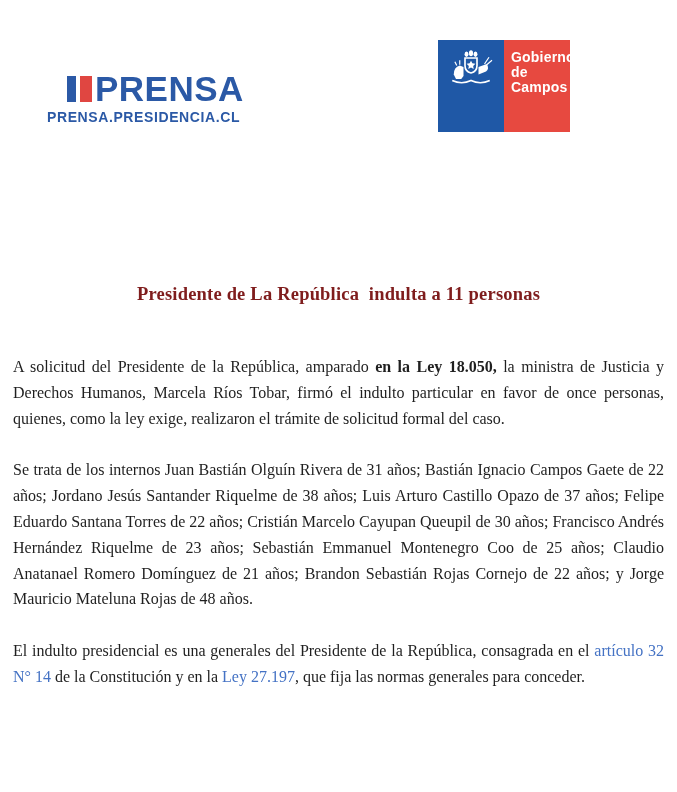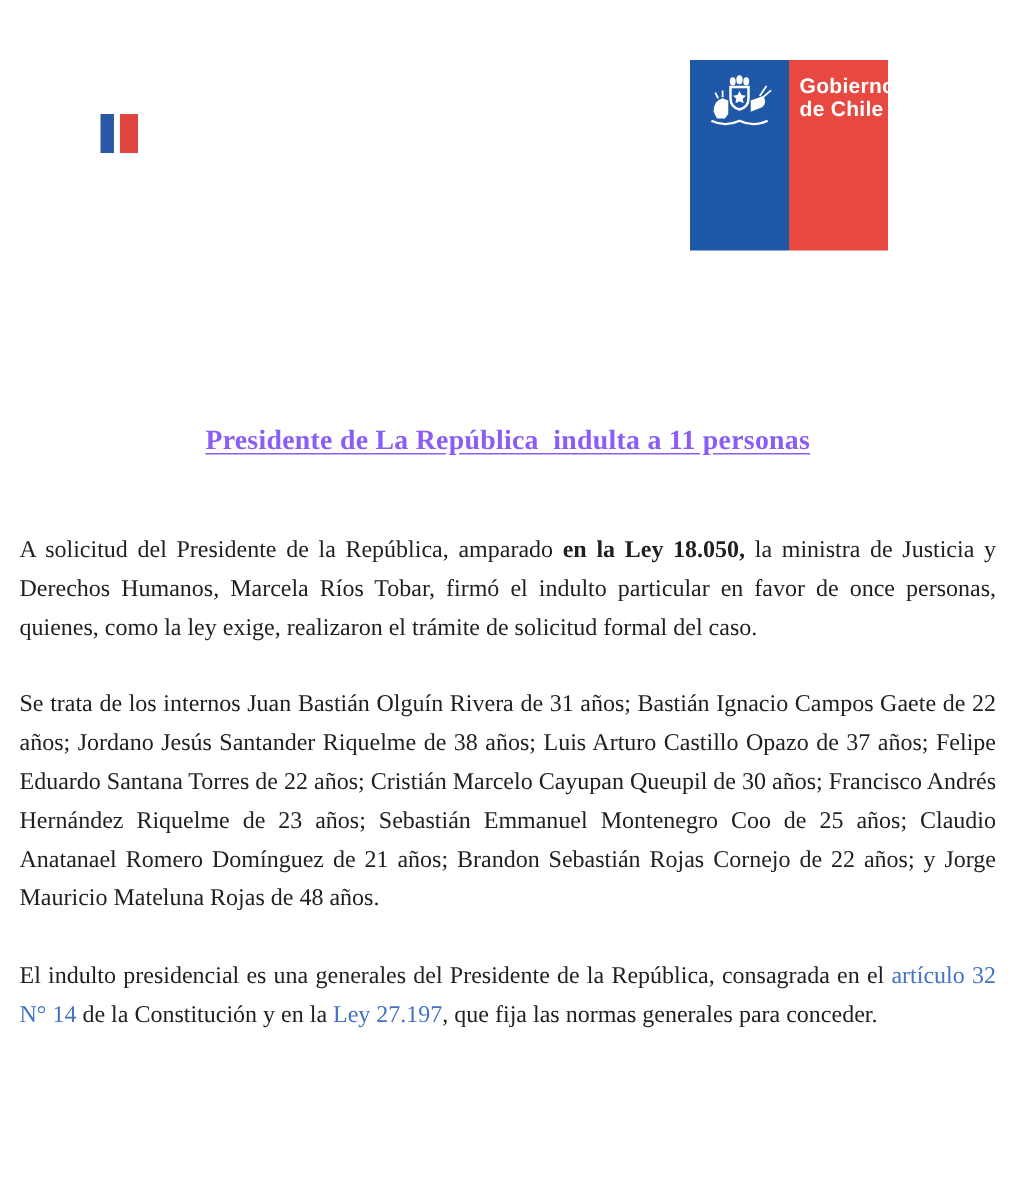--- a/index.html
+++ b/index.html
@@ -16,76 +16,78 @@
   }
   .pl-line1{display:flex;align-items:flex-end;margin-left:20px;height:28px;}
   .bar{display:inline-block;height:26px;}
   .bar-blue{width:9px;background:var(--prensa-blue);margin-right:4px;}
   .bar-red{width:12px;background:var(--prensa-red);margin-right:3px;}
   .pl-prensa{color:var(--prensa-blue);font-size:35px;line-height:27px;letter-spacing:.5px;}
   .pl-presidencia{color:var(--prensa-red);font-size:37px;line-height:31px;letter-spacing:.5px;margin-top:2px;}
   .pl-url{color:var(--prensa-blue);font-size:14px;letter-spacing:.6px;margin-top:7px;}
 
   
-  .gob-logo{position:absolute;left:460px;top:40px;width:132px;height:127px;display:flex;}
+  .gob-logo{position:absolute;left:438px;top:40px;width:132px;height:92px;display:flex;}
   .gob-blue{width:66px;background:var(--gob-blue);display:flex;justify-content:center;}
   .crest{width:48px;height:38px;margin-top:8px;}
   .gob-red{width:66px;background:var(--gob-red);}
   .gob-text{
     font-family:"Liberation Sans", sans-serif;font-weight:bold;color:#ffffff;
     font-size:14px;line-height:15px;padding:10px 0 0 7px;letter-spacing:.2px;
   }
 
   
   main{position:absolute;left:13px;width:651px;top:284px;}
   .doc-title{
     font-size:18.5px;font-weight:bold;text-align:center;
-    text-decoration:underline;text-underline-offset:3px;
-    margin:0 0 49px 0;color:#8b5cf6;letter-spacing:.2px;
+    text-underline-offset:3px;
+    margin:0 0 49px 0;color:#7f1d1d;letter-spacing:.2px;
   }
   .para{
     font-size:16px;line-height:25.8px;text-align:justify;
     margin:0 0 26px 0;color:var(--text-color);hyphens:none;
   }
   .run-bold{font-weight:bold;}
   .run-link{color:var(--link-blue);cursor:pointer;}
 </style>
 </head>
 <body>
 
 <div class="page">
 
   <header>
 
     <div class="prensa-logo">
       <div class="pl-line1">
         <span class="bar bar-blue"></span>
         <span class="bar bar-red"></span>
+        <span class="pl-prensa">PRENSA</span>
       </div>
+      <div class="pl-url">PRENSA.PRESIDENCIA.CL</div>
     </div>
 
     <div class="gob-logo">
       <div class="gob-blue">
         <svg class="crest" viewBox="0 0 64 48" xmlns="http://www.w3.org/2000/svg">
           <ellipse cx="26" cy="7" rx="2.6" ry="3.6" fill="#fff"></ellipse>
           <ellipse cx="32" cy="5.5" rx="2.8" ry="4" fill="#fff"></ellipse>
           <ellipse cx="38" cy="7" rx="2.6" ry="3.6" fill="#fff"></ellipse>
           <path d="M24 12 h16 v10 q0 8 -8 10 q-8 -2 -8 -10 z" fill="none" stroke="#fff" stroke-width="2.2"></path>
           <path d="M32 15.5 l1.8 3.6 4 .6 -2.9 2.8 .7 4 -3.6 -1.9 -3.6 1.9 .7 -4 -2.9 -2.8 4 -.6 z" fill="#fff"></path>
           <path d="M9 34 q0 -10 8 -12 l5 2 v12 l-3 4 h-7 z" fill="#fff"></path>
           <path d="M13 22 l-2.5 -5 M17 21 v-6" stroke="#fff" stroke-width="1.6" fill="none"></path>
           <path d="M42 24 l11 -4 q4 6 -1 10 l-10 4 z" fill="#fff"></path>
           <path d="M50 20 l6 -9 M53 21 l7 -6" stroke="#fff" stroke-width="1.6" fill="none"></path>
           <path d="M7 42 q12.5 6 25 0 q12.5 6 25 0" fill="none" stroke="#fff" stroke-width="2.2"></path>
         </svg>
       </div>
       <div class="gob-red">
         <div class="gob-text">
           <span>Gobierno</span><br>
-          <span>de Chile</span>
+          <span>de Campos</span>
         </div>
       </div>
     </div>
 
   </header>
 
   <main>
     <h1 class="doc-title">Presidente de La República&nbsp; indulta a 11 personas</h1>
 
     <p class="para"><span class="run-normal">A solicitud del Presidente de la República, amparado </span><span class="run-bold">en la Ley 18.050,</span><span class="run-normal"> la ministra de Justicia y Derechos Humanos, Marcela Ríos Tobar, firmó el indulto particular en favor de once personas, quienes, como la ley exige, realizaron el trámite de solicitud formal del caso.</span></p>

